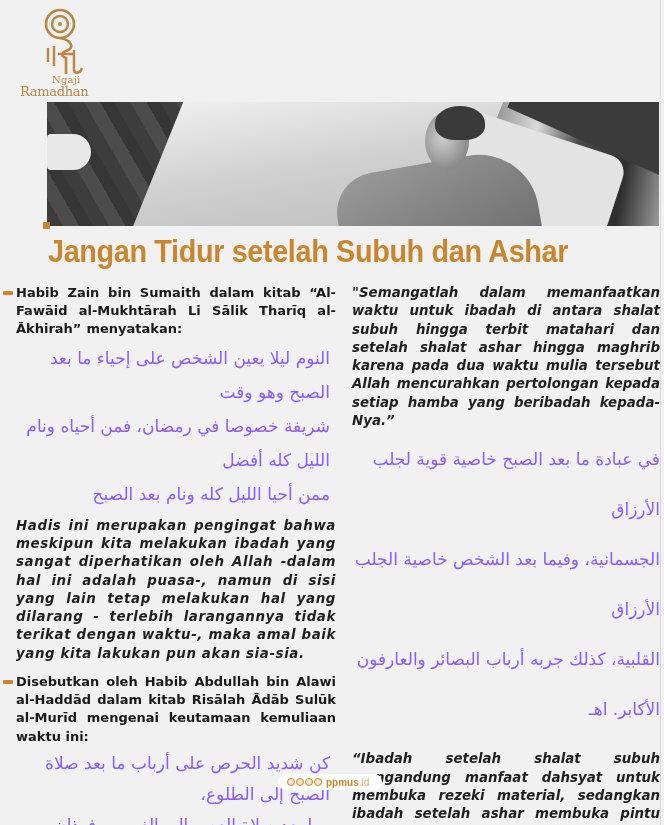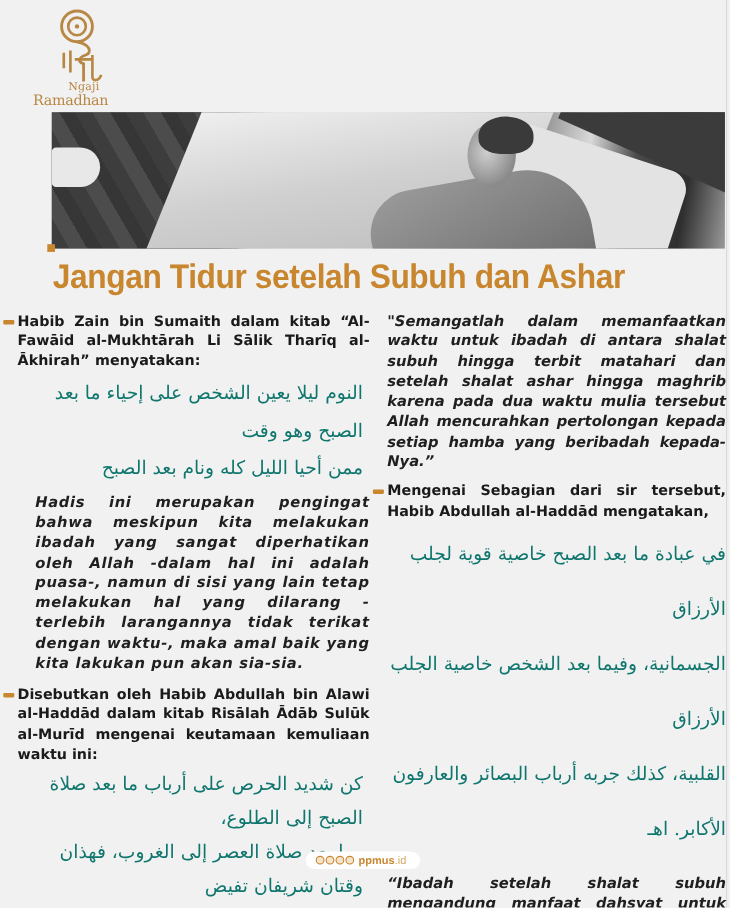--- a/index.html
+++ b/index.html
@@ -9,21 +9,21 @@
     font-family: "DejaVu Sans", sans-serif;
     color: #1a1a1a;
     position: relative;
   }
   .page-rule {
     position: absolute; left: 660px; top: 0; width: 1px; height: 825px;
     background: #d9d9d9;
   }
   
   .logo {
-    position: absolute; left: 26px; top: 8px; width: 80px; height: 90px;
+    position: absolute; left: 16px; top: 8px; width: 80px; height: 90px;
   }
   .logo svg { position: absolute; left: 28px; top: 0; }
   .logo-text-1 {
     position: absolute; left: 36px; top: 66px;
     font-family: "DejaVu Serif", serif; font-size: 10px; color: #b78743;
     letter-spacing: 0.2px;
   }
   .logo-text-2 {
     position: absolute; left: 4px; top: 76px;
     font-family: "DejaVu Serif", serif; font-size: 13px; color: #b78743;
@@ -94,28 +94,28 @@
   .bold { font-weight: bold; }
   .bullet-block { position: relative; padding-left: 16px; }
   .bullet-dash {
     position: absolute; left: 3px; top: 7px; width: 10px; height: 4px;
     background: #c8862e; border-radius: 1px;
   }
   .arabic {
     direction: rtl; text-align: right;
     font-family: "DejaVu Serif", serif;
     font-size: 17px; line-height: 34px;
-    color: #0f766e;
+    color: #8b5cf6;
   }
   .arabic-left { padding-right: 6px; padding-left: 16px; }
   .arabic-right { padding-right: 0px; }
   .italic-para {
     font-style: italic; font-weight: bold; font-size: 13.4px;
     line-height: 18.3px; text-align: justify; text-align-last: left;
-    padding-left: 32px; color: #1f1f1f;
+    padding-left: 16px; color: #1f1f1f;
   }
   
   .footer-pill {
     position: absolute; left: 278px; top: 774px; width: 104px; height: 16px;
     background: #ffffff; border-radius: 8px;
     display: flex; align-items: center; padding-left: 9px; gap: 1px;
   }
   .social-icon {
     width: 8px; height: 8px; border-radius: 50%;
     border: 1.6px solid #c8862e; background: #f4e4cc;
@@ -157,42 +157,39 @@
 
 <h1 class="title">Jangan Tidur setelah Subuh dan Ashar</h1>
 
 <div class="col col-left">
   <div class="bullet-block">
     <span class="bullet-dash"></span>
     <p class="para bold" style="word-spacing:0.5px">Habib Zain bin Sumaith dalam kitab “Al-Fawāid al-Mukhtārah Li Sālik Tharīq al-Ākhirah” menyatakan:</p>
   </div>
   <div class="arabic arabic-left" style="margin-top:2px">
     <div>النوم ليلا يعين الشخص على إحياء ما بعد الصبح وهو وقت</div>
+    <div>شريفة خصوصا في رمضان، فمن أحياه ونام الليل كله أفضل</div>
     <div>ممن أحيا الليل كله ونام بعد الصبح</div>
   </div>
   <p class="italic-para" style="margin-top:6px; letter-spacing:0.6px">Hadis ini merupakan pengingat bahwa meskipun kita melakukan ibadah yang sangat diperhatikan oleh Allah -dalam hal ini adalah puasa-, namun di sisi yang lain tetap melakukan hal yang dilarang - terlebih larangannya tidak terikat dengan waktu-, maka amal baik yang kita lakukan pun akan sia-sia.</p>
 
   <div class="bullet-block" style="margin-top:10px">
     <span class="bullet-dash"></span>
     <p class="para bold">Disebutkan oleh Habib Abdullah bin Alawi al-Haddād dalam kitab Risālah Ādāb Sulūk al-Murīd mengenai keutamaan kemuliaan waktu ini:</p>
   </div>
   <div class="arabic arabic-left" style="margin-top:2px; line-height:31px">
     <div>كن شديد الحرص على أرباب ما بعد صلاة الصبح إلى الطلوع،</div>
     <div>وما بعد صلاة العصر إلى الغروب، فهذان وقتان شريفان تفيض</div>
 
   </div>
 </div>
 
 <div class="col col-right">
   <p class="italic-para" style="padding-left:0">"Semangatlah dalam memanfaatkan waktu untuk ibadah di antara shalat subuh hingga terbit matahari dan setelah shalat ashar hingga maghrib karena pada dua waktu mulia tersebut Allah mencurahkan pertolongan kepada setiap hamba yang beribadah kepada-Nya.”</p>
 
-  <div class="bullet-block" style="margin-top:8px; margin-left:-16px">
-    <span class="bullet-dash"></span>
-    <p class="para bold">Mengenai Sebagian dari sir tersebut, Habib Abdullah al-Haddād mengatakan,</p>
-  </div>
   <div class="arabic arabic-right" style="margin-top:4px; line-height:50px">
     <div>في عبادة ما بعد الصبح خاصية قوية لجلب الأرزاق</div>
     <div>الجسمانية، وفيما بعد الشخص خاصية الجلب الأرزاق</div>
     <div>القلبية، كذلك جربه أرباب البصائر والعارفون الأكابر. اهـ</div>
   </div>
   <p class="italic-para" style="padding-left:0; margin-top:16px">“Ibadah setelah shalat subuh mengandung manfaat dahsyat untuk membuka rezeki material, sedangkan ibadah setelah ashar membuka pintu rezeki spritual. Hal ini telah dibuktikan oleh para wali-wali Allah yang besar.”</p>
 </div>
 
 <div class="footer-pill">
   <span class="social-icon"></span>

